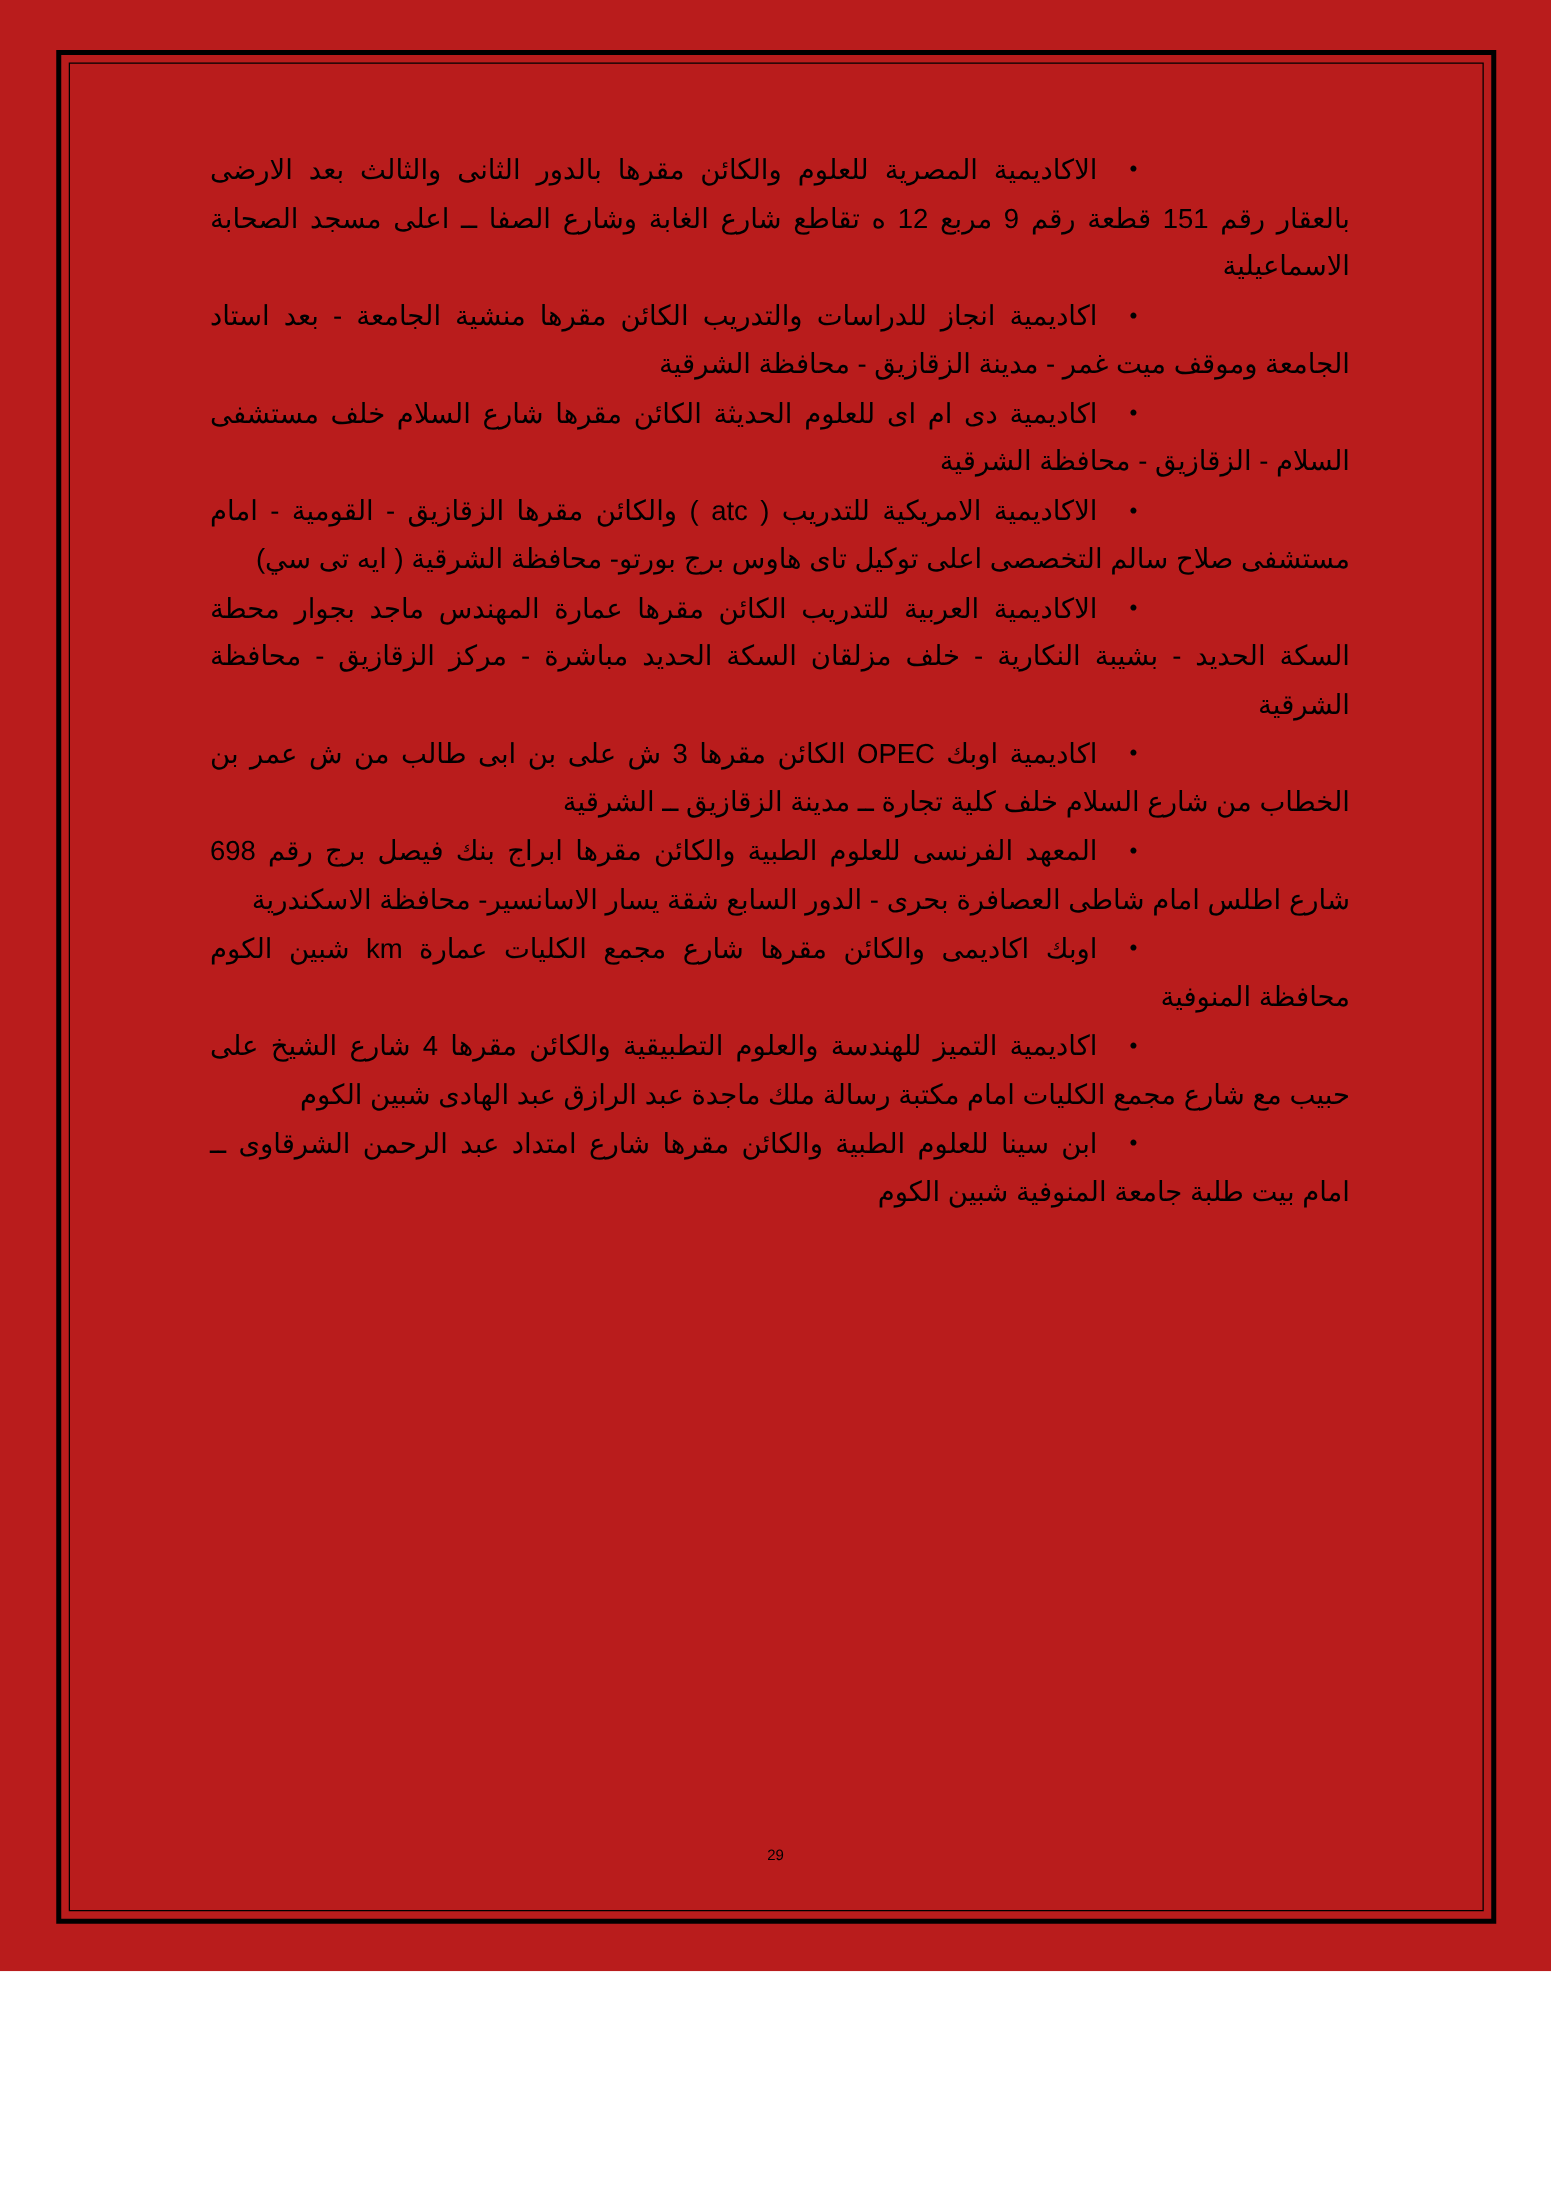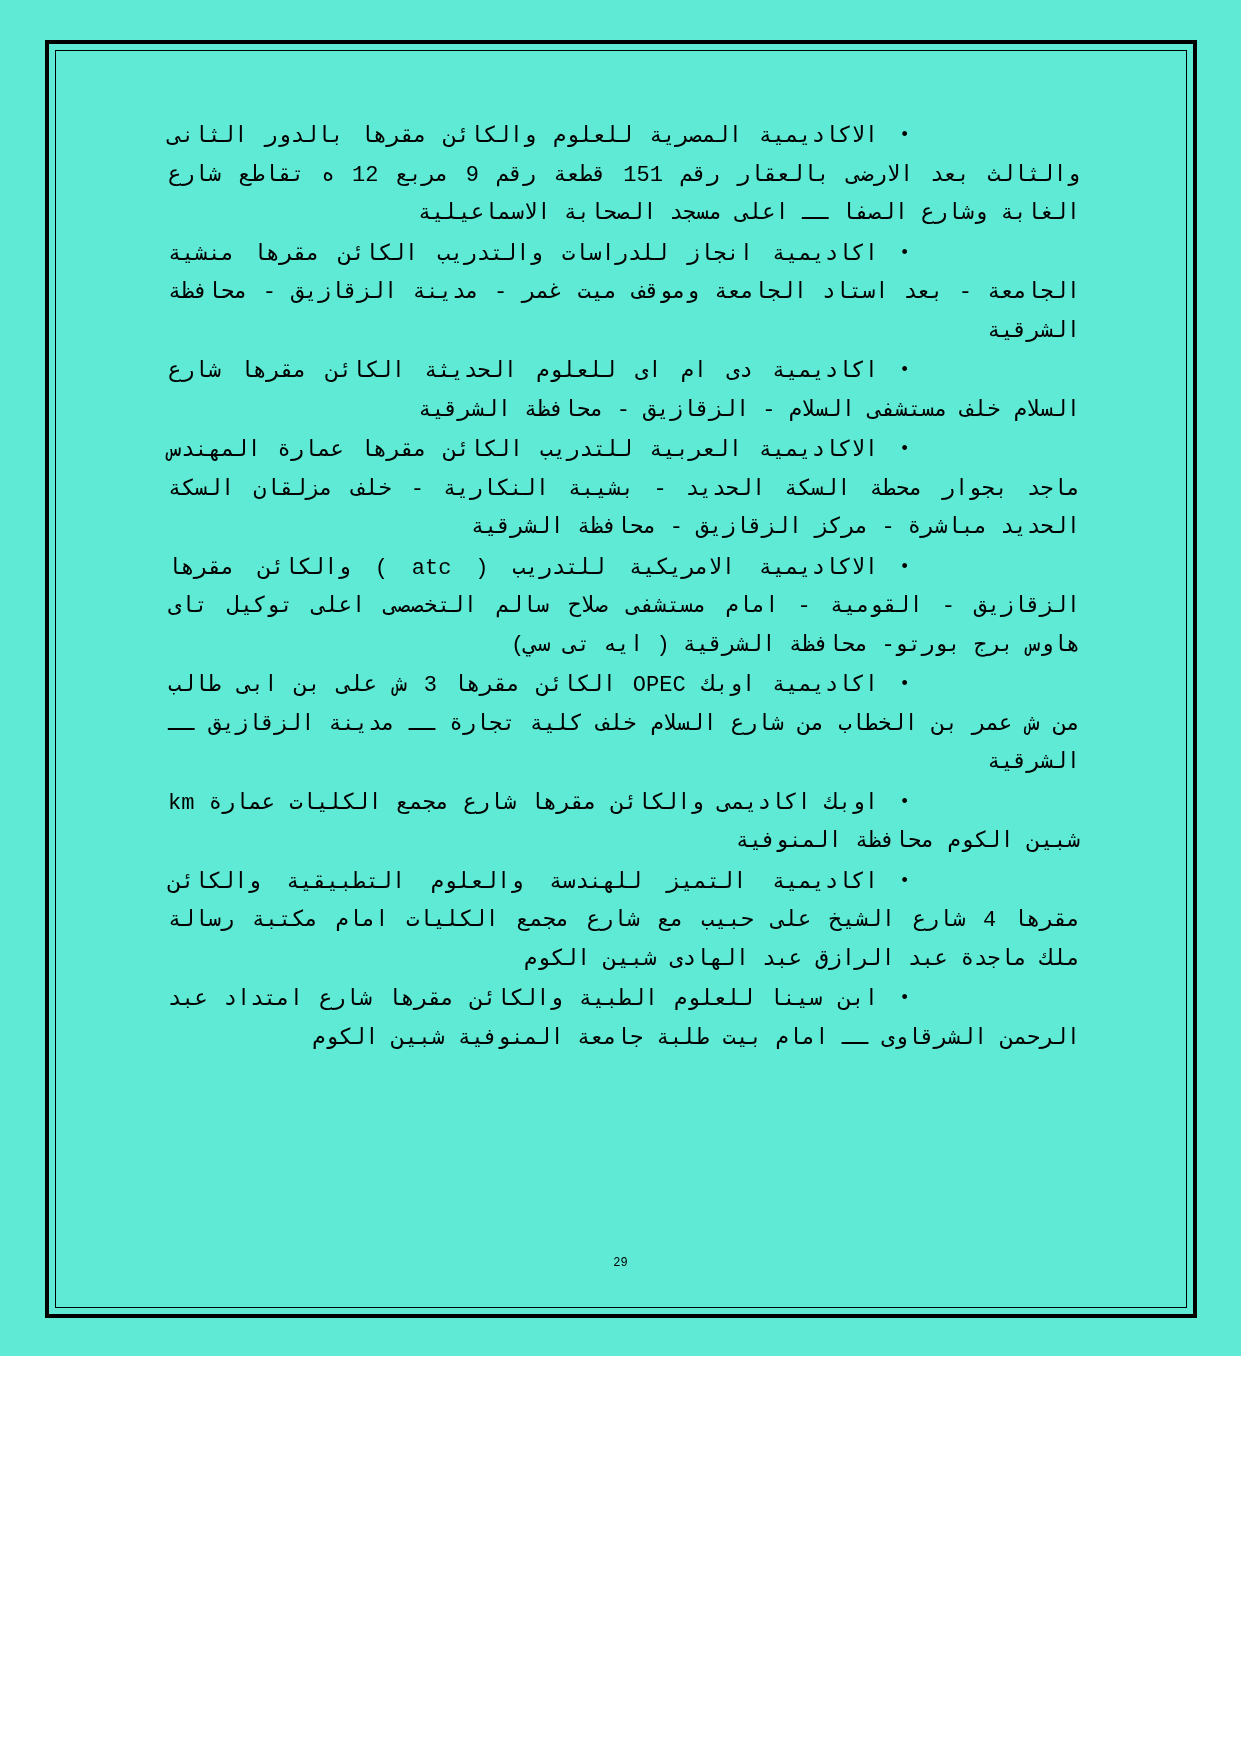--- a/index.html
+++ b/index.html
@@ -1,23 +1,23 @@
 <!DOCTYPE html>
 <html lang="ar"><head>
 <meta charset="utf-8">
 <style>
   * { box-sizing: border-box; }
   html, body { margin: 0; padding: 0; background: #ffffff; }
   .page {
     position: relative;
     width: 1241px;
-    height: 1356px;
-    background: #5eead4;
+    height: 1577px;
+    background: #b91c1c;
     overflow: hidden;
-    font-family: Liberation Mono, monospace;
+    font-family: Liberation Sans, sans-serif;
     color: #000000;
   }
   .frame-outer {
     position: absolute;
     top: 40px; left: 45px; right: 44px; bottom: 38px;
     border: 4px solid #000000;
   }
   .frame-inner {
     position: absolute;
     top: 50px; left: 55px; right: 54px; bottom: 48px;
@@ -68,23 +68,24 @@
 
 <div class="page">
   <div class="frame-outer"></div>
   <div class="frame-inner"></div>
 
   <div class="content">
     <ul class="list" id="academy-list">
         <li class="item"><span class="bullet">•</span><span>الاكاديمية المصرية للعلوم والكائن مقرها بالدور الثانى والثالث بعد الارضى بالعقار رقم 151 قطعة رقم 9 مربع 12 ه تقاطع شارع الغابة وشارع الصفا ــ اعلى مسجد الصحابة الاسماعيلية</span></li>
         <li class="item"><span class="bullet">•</span><span>اكاديمية انجاز للدراسات والتدريب الكائن مقرها منشية الجامعة - بعد استاد الجامعة وموقف ميت غمر -  مدينة الزقازيق - محافظة الشرقية</span></li>
         <li class="item"><span class="bullet">•</span><span>اكاديمية دى ام اى للعلوم الحديثة الكائن مقرها شارع السلام خلف مستشفى السلام - الزقازيق - محافظة الشرقية</span></li>
+        <li class="item"><span class="bullet">•</span><span>الاكاديمية الامريكية للتدريب ( atc ) والكائن مقرها الزقازيق - القومية - امام مستشفى صلاح سالم التخصصى اعلى توكيل تاى هاوس برج بورتو- محافظة الشرقية ( ايه تى سي)</span></li>
         <li class="item"><span class="bullet">•</span><span>الاكاديمية العربية للتدريب الكائن مقرها عمارة المهندس ماجد بجوار محطة السكة الحديد - بشيبة النكارية - خلف مزلقان السكة الحديد مباشرة - مركز الزقازيق - محافظة الشرقية</span></li>
-        <li class="item"><span class="bullet">•</span><span>الاكاديمية الامريكية للتدريب ( atc ) والكائن مقرها الزقازيق - القومية - امام مستشفى صلاح سالم التخصصى اعلى توكيل تاى هاوس برج بورتو- محافظة الشرقية ( ايه تى سي)</span></li>
         <li class="item"><span class="bullet">•</span><span>اكاديمية اوبك OPEC الكائن مقرها 3 ش على بن ابى طالب من ش عمر بن الخطاب من شارع السلام خلف كلية تجارة ــ مدينة الزقازيق ــ الشرقية</span></li>
+        <li class="item"><span class="bullet">•</span><span>المعهد الفرنسى للعلوم الطبية والكائن مقرها ابراج بنك فيصل برج رقم 698 شارع اطلس امام شاطى العصافرة بحرى - الدور السابع شقة يسار الاسانسير- محافظة الاسكندرية</span></li>
         <li class="item"><span class="bullet">•</span><span>اوبك اكاديمى والكائن مقرها شارع مجمع الكليات عمارة km شبين الكوم محافظة المنوفية</span></li>
         <li class="item"><span class="bullet">•</span><span>اكاديمية التميز للهندسة والعلوم التطبيقية والكائن مقرها 4 شارع الشيخ على حبيب مع شارع مجمع الكليات امام مكتبة رسالة ملك ماجدة عبد الرازق عبد الهادى شبين الكوم</span></li>
         <li class="item"><span class="bullet">•</span><span>ابن سينا للعلوم الطبية والكائن مقرها شارع امتداد عبد الرحمن الشرقاوى ــ امام بيت طلبة جامعة المنوفية شبين الكوم</span></li>
       </ul>
   </div>
 
   <div class="page-number">29</div>
 </div>
 
 </body></html>

